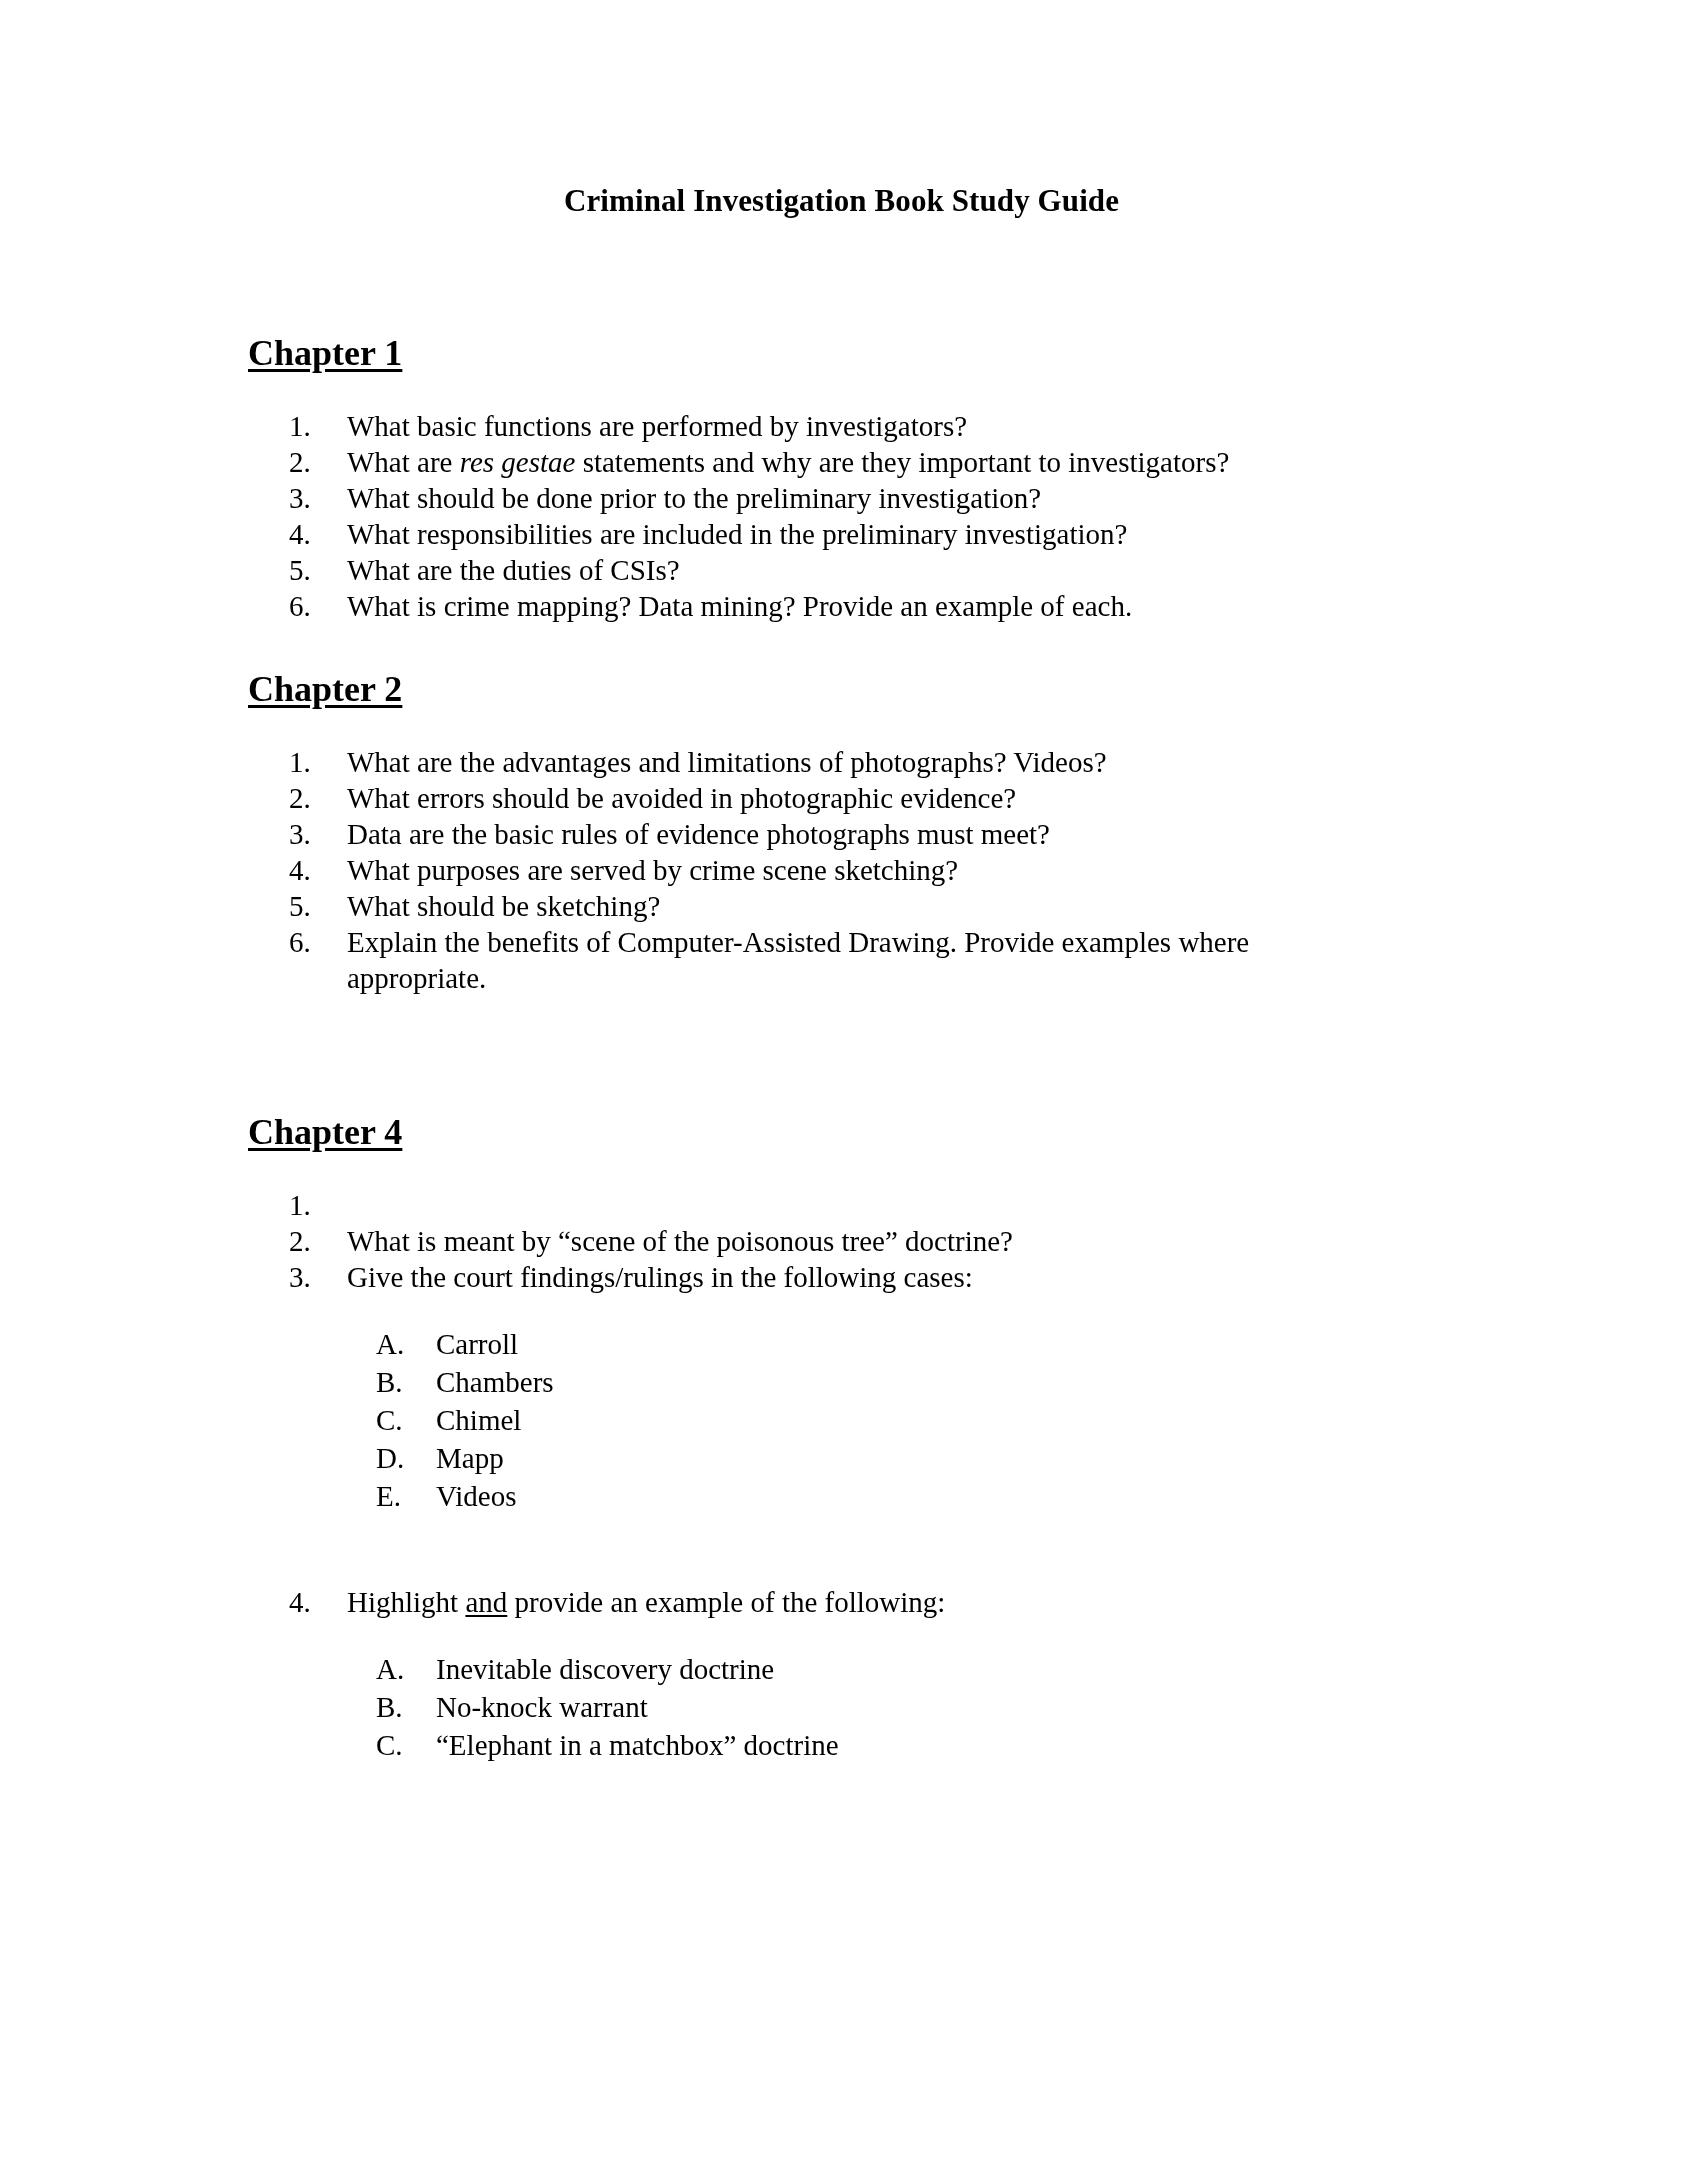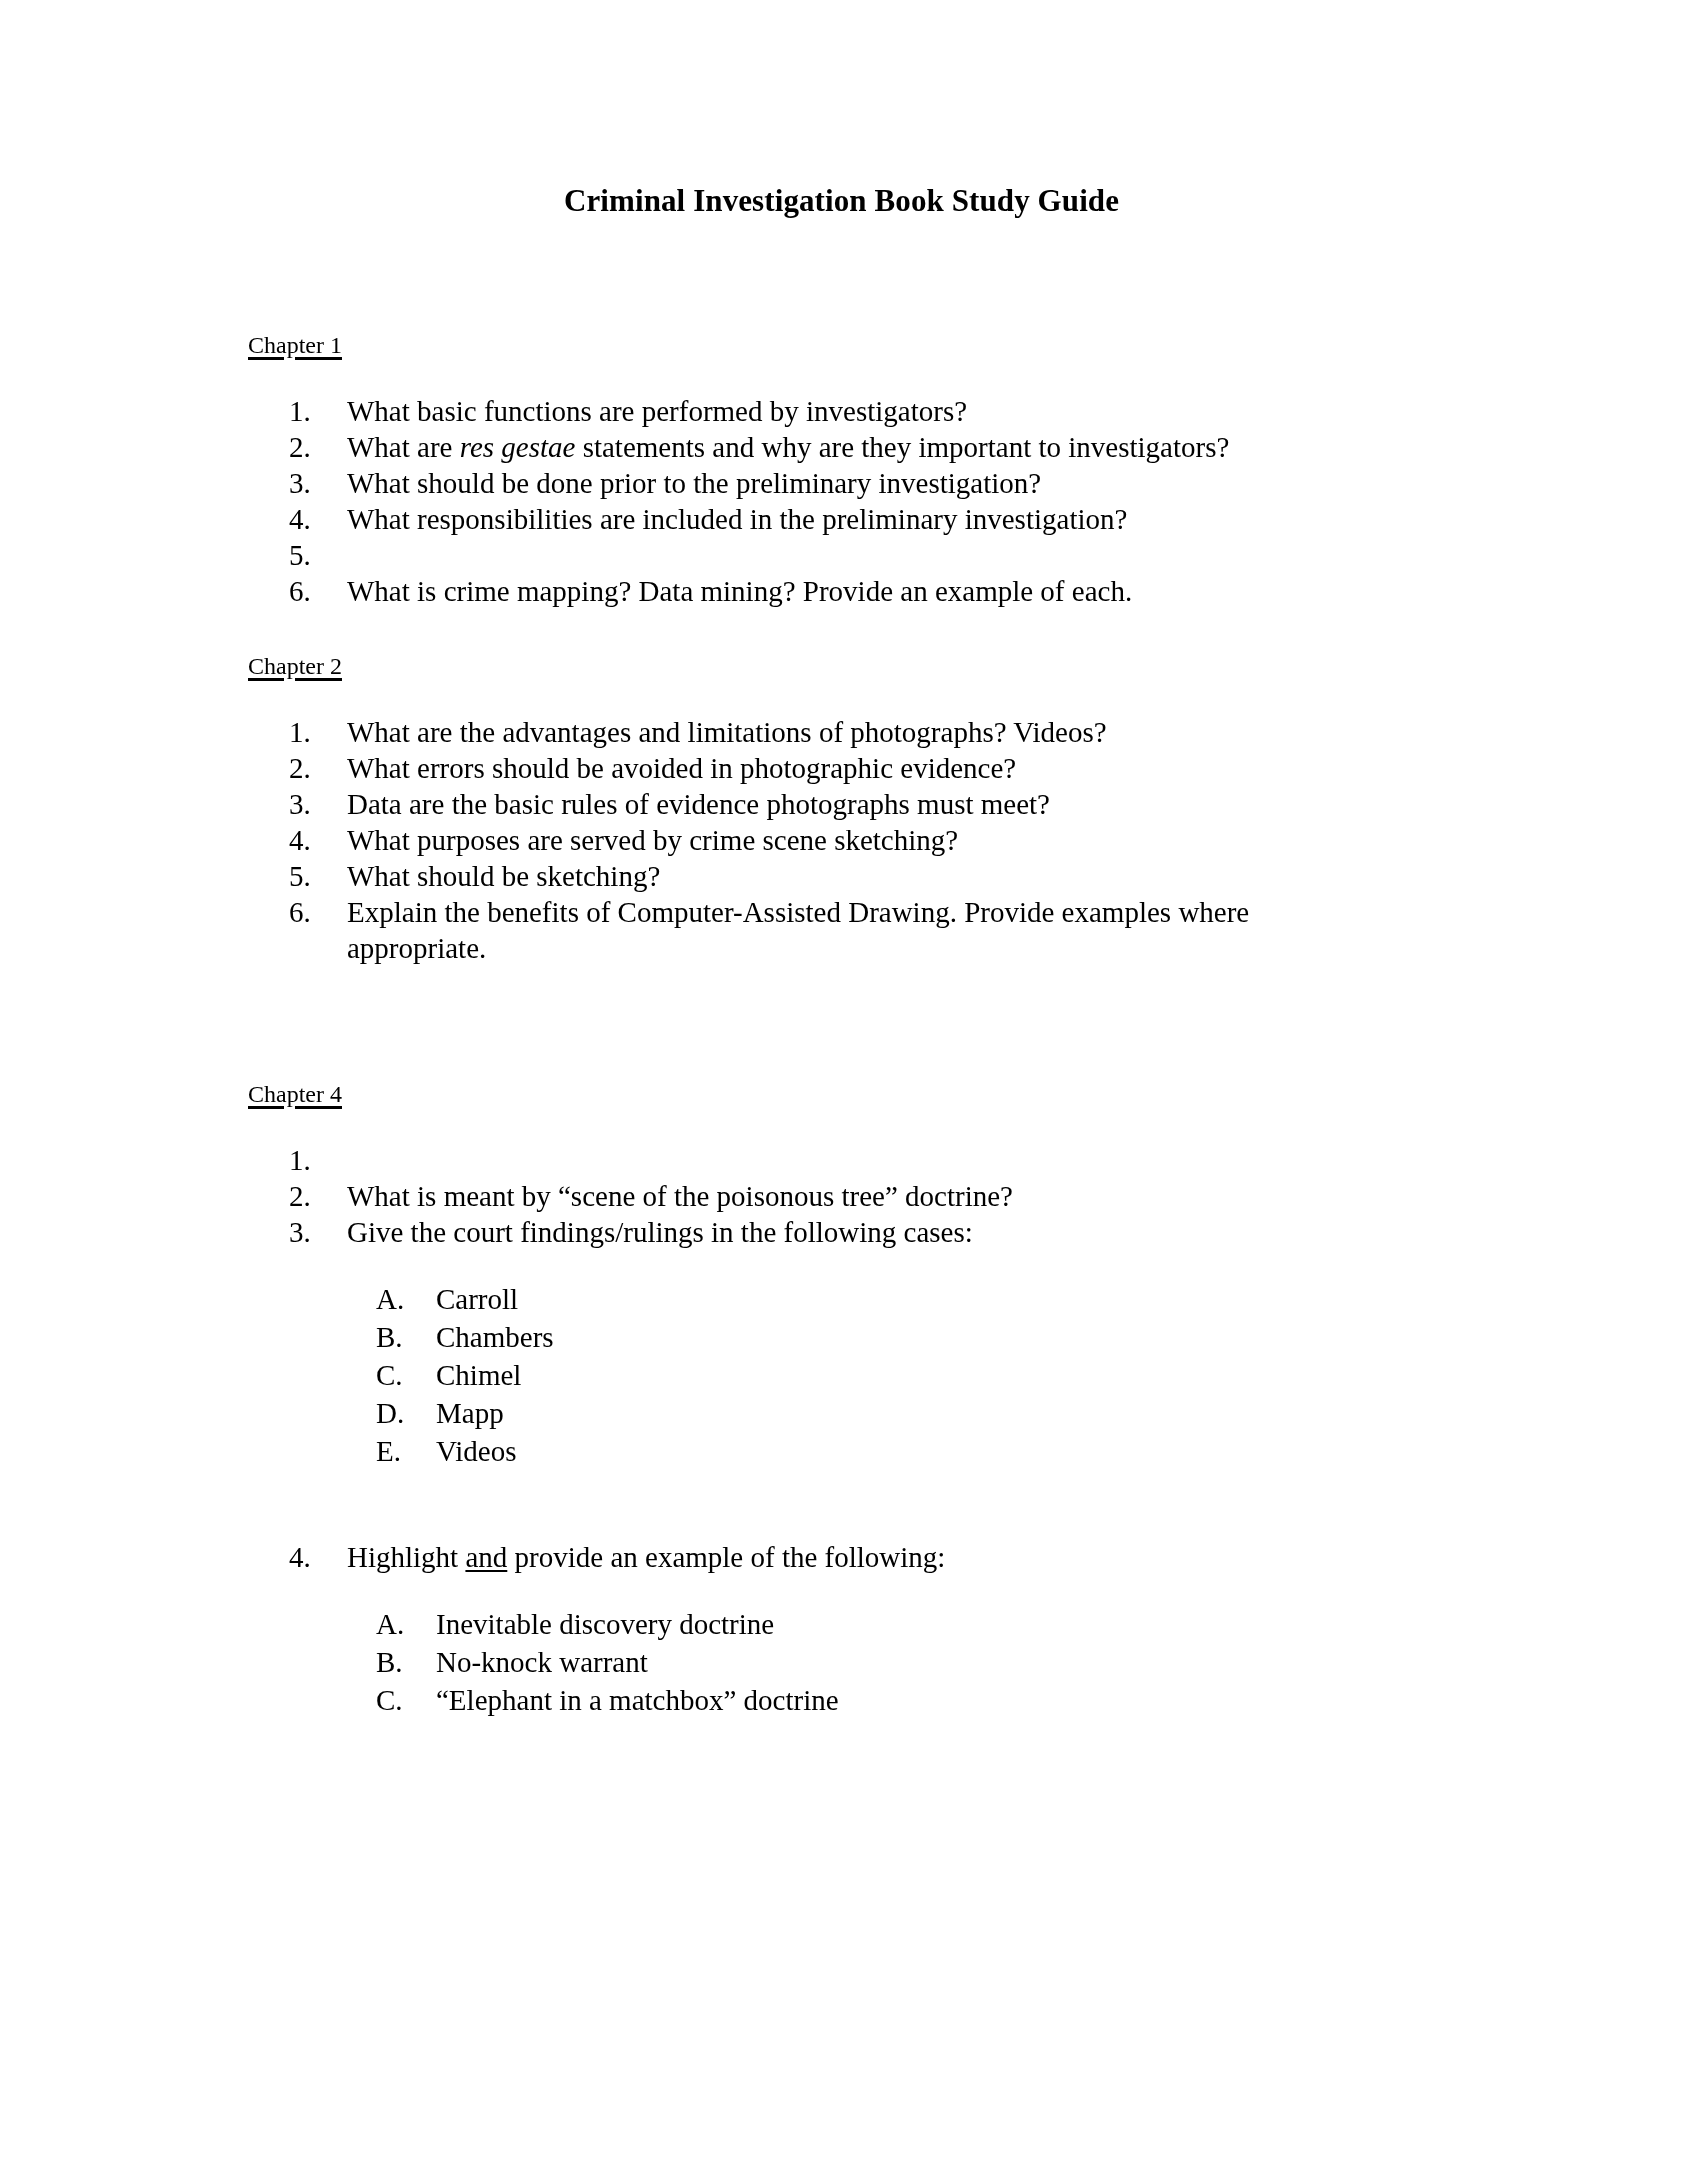--- a/index.html
+++ b/index.html
@@ -41,22 +41,22 @@
   .content {
     position: absolute;
     top: 332px;
     left: 0;
     width: 1683px;
   }
 
   
   .chapter-heading {
     margin-left: 248px;
-    font-size: 24px;
-    font-weight: normal;
+    font-size: 36px;
+    font-weight: bold;
     display: block;
   }
   .chapter-heading .ch-label {
     text-decoration: underline;
     text-underline-offset: 4px;
     text-decoration-thickness: 3px;
   }
 
   
   ol.num-list {
@@ -141,20 +141,21 @@
       <li>
         <span class="marker">3.</span>
         <span class="item-text"><span>What should be done prior to the preliminary investigation?</span></span>
       </li>
       <li>
         <span class="marker">4.</span>
         <span class="item-text"><span>What responsibilities are included in the preliminary investigation?</span></span>
       </li>
       <li>
         <span class="marker">5.</span>
+        <span class="item-text"><span>What are the duties of CSIs?</span></span>
       </li>
       <li>
         <span class="marker">6.</span>
         <span class="item-text"><span>What is crime mapping? Data mining? Provide an example of each.</span></span>
       </li>
     </ol>
 
     <div class="gap-md"></div>
 
     <div class="chapter-heading"><span class="ch-label">Chapter 2</span></div>

